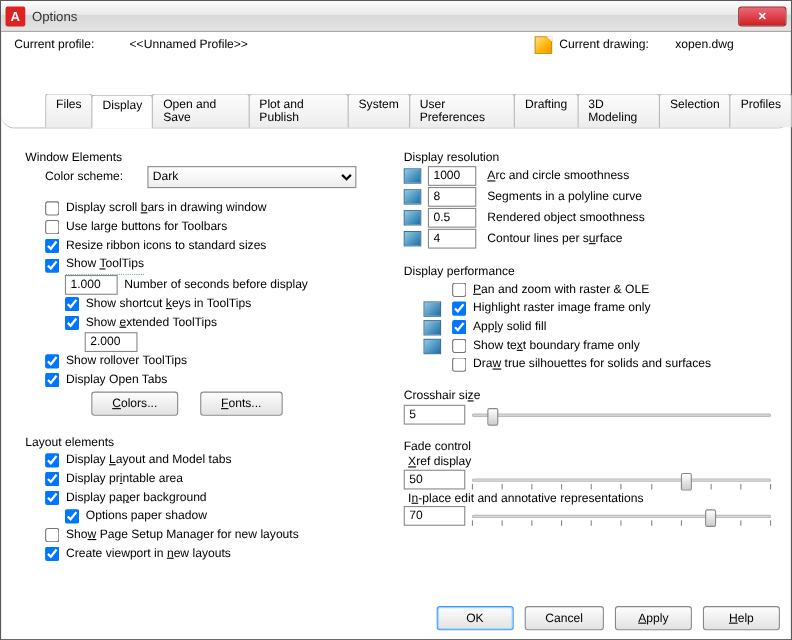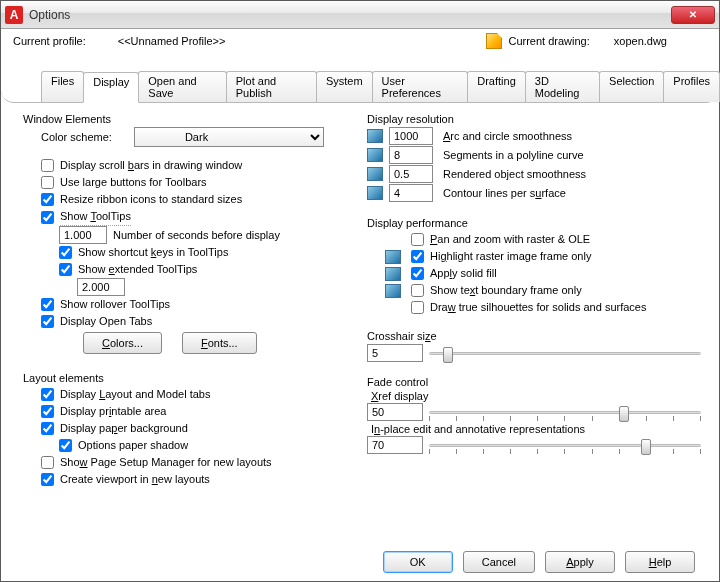--- a/index.html
+++ b/index.html
@@ -54,21 +54,21 @@
   .hdr-value { color:#000; }
   .spacer { flex:1; }
   .docicon {
     width:16px;height:16px;
     background:linear-gradient(135deg,#ffe082 0%,#ffb300 60%,#ff8f00 100%);
     border:1px solid #c78800;position:relative;margin-right:6px;
   }
   .docicon::after{content:"";position:absolute;right:-1px;top:-1px;width:0;height:0;
     border-left:5px solid transparent;border-top:5px solid #fff;}
   .tabrow {
-    display:flex; gap:0; padding: 16px 0 0 40px; margin-top:4px;
+    display:flex; gap:0; padding: 16px 0 0 40px; margin-top:18px;
     border-bottom: 1px solid #b8b8b8;
     border-radius: 13px;
   }
   .tab {
     padding: 3px 9px;
     border: 1px solid #b8b8b8;
     border-bottom: none;
     background: linear-gradient(to bottom,#fdfdfd,#ececec);
     border-radius: 3px 3px 0 0;
     margin-right: -1px;
@@ -83,36 +83,35 @@
   }
   .content {
     flex:1;
     display:flex;
     padding: 6px 18px 4px 22px;
     gap: 10px;
     overflow: hidden;
   }
   .col { flex:1; display:flex; flex-direction:column; gap:4px; }
   .group {
-    margin-top: 0;
+    margin-top: 10px;
   }
   .group-title {
     color:#000; font-size:11px; margin:4px 0 2px 0;
   }
   .row { display:flex; align-items:center; gap:6px; line-height:17px; }
   .row.indent1 { margin-left: 18px; }
   .row.indent2 { margin-left: 36px; }
   .row.indent3 { margin-left: 54px; }
   input[type=checkbox]{ width:13px;height:13px;margin:0; }
   .dotted { border-bottom: 1px dotted #8aa; display:inline-block; padding-bottom:0px; }
   select.combo {
     width: 190px; height:20px; font-size:11px;
     background:linear-gradient(#fff,#eee);
     border:1px solid #888;
-    padding-left:46px;
   }
   input[type=text].num {
     width: 48px; height:18px; font-size:11px; padding:0 4px;
     border:1px solid #888;
   }
   .btn {
     height:22px; padding:0 18px;
     background: linear-gradient(to bottom,#fdfdfd,#e2e2e2);
     border:1px solid #888; border-radius:3px;
     font-size:11px; cursor:pointer;
@@ -151,21 +150,21 @@
     position:absolute; top:3px; width:10px; height:16px;
     background:linear-gradient(#fff,#ccc); border:1px solid #888;
     border-radius:2px;
   }
   .ticks { position:absolute; left:0; right:0; top:13px; height:5px;
     display:flex; justify-content:space-between; }
   .ticks span { width:1px; height:5px; background:#888; }
   .footer {
     height:38px; border-top: none;
     display:flex; align-items:center; justify-content:flex-end;
-    gap:10px; padding: 0 24px 0 0;
+    gap:10px; padding: 0 10px 0 0;
   }
   .footer .btn { min-width:70px; }
   .footer .btn.default { border:1px solid #3399ff; box-shadow: inset 0 0 0 1px #aad4ff; }
   .u { text-decoration: underline; }
 </style>
 </head>
 <body>
 
 <div class="window">
 

